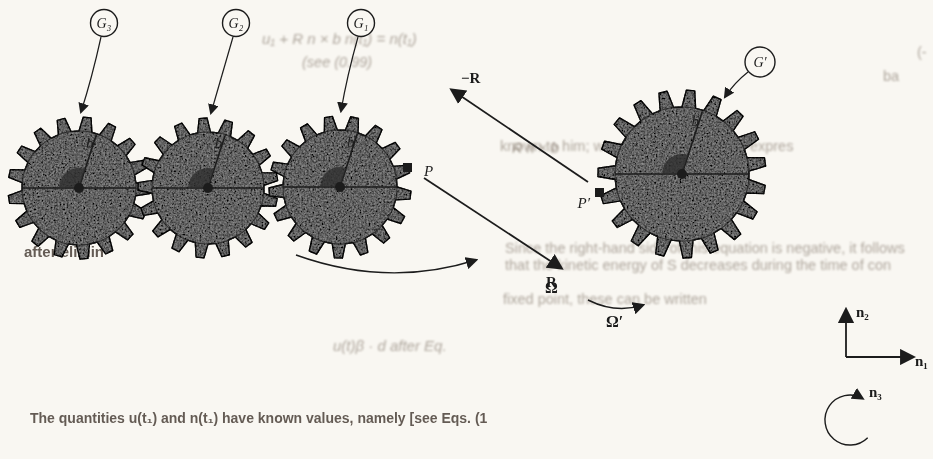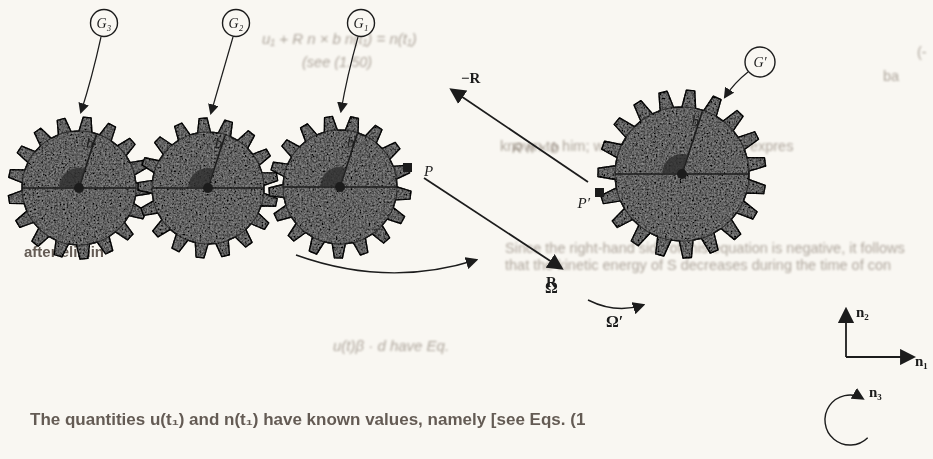--- a/index.html
+++ b/index.html
@@ -40,28 +40,29 @@
   .vec-label{font:bold 15px "Liberation Serif","DejaVu Serif",serif;fill:var(--ink);}
   .omega-label{font:bold 16px "Liberation Serif","DejaVu Serif",serif;fill:var(--ink);}
 </style>
 </head>
 <body>
 
 <div class="page">
 
   <div class="bleed">
     <span class="bleed-item bleed-eq" style="left:262px;top:30px;font-size:15px">u₁ + R n × b n(t₁) = n(t₁)</span>
-    <span class="bleed-item bleed-eq" style="left:302px;top:54px">(see (1.50)</span>
+    <span class="bleed-item bleed-eq" style="left:302px;top:54px">(see (0.99)</span>
     <span class="bleed-item" style="left:500px;top:138px">known to him; we see that b(t₁) can be expres</span>
     <span class="bleed-item bleed-eq" style="left:512px;top:140px">R n × b</span>
     <span class="bleed-item bleed-strong" style="left:24px;top:243px;font-size:15px">after elimin</span>
     <span class="bleed-item" style="left:505px;top:240px">Since the right-hand side of this equation is negative, it follows</span>
     <span class="bleed-item" style="left:505px;top:257px">that the kinetic energy of S decreases during the time of con</span>
-    <span class="bleed-item bleed-eq" style="left:333px;top:337px;font-size:15px">u(t)β · d have Eq.</span>
-    <span class="bleed-item bleed-strong" style="left:30px;top:410px;font-size:17px">The quantities u(t₁) and n(t₁) have known values, namely [see Eqs. (1</span>
+    <span class="bleed-item" style="left:503px;top:291px">fixed point, these can be written</span>
+    <span class="bleed-item bleed-eq" style="left:333px;top:337px;font-size:15px">u(t)β · d after Eq.</span>
+    <span class="bleed-item bleed-strong" style="left:30px;top:410px;font-size:14px">The quantities u(t₁) and n(t₁) have known values, namely [see Eqs. (1</span>
     <span class="bleed-item" style="left:917px;top:44px">(-</span>
     <span class="bleed-item" style="left:883px;top:68px">ba</span>
   </div>
 
   <svg class="fig" viewBox="0 0 933 459" width="933" height="459">
     <defs>
       <marker id="arr" viewBox="0 0 10 10" refX="8" refY="5" markerWidth="9" markerHeight="9" orient="auto-start-reverse">
         <path d="M0,0 L10,5 L0,10 Z" fill="#1c1c1c"></path>
       </marker>
       <filter id="grain" x="-5%" y="-5%" width="110%" height="110%">

